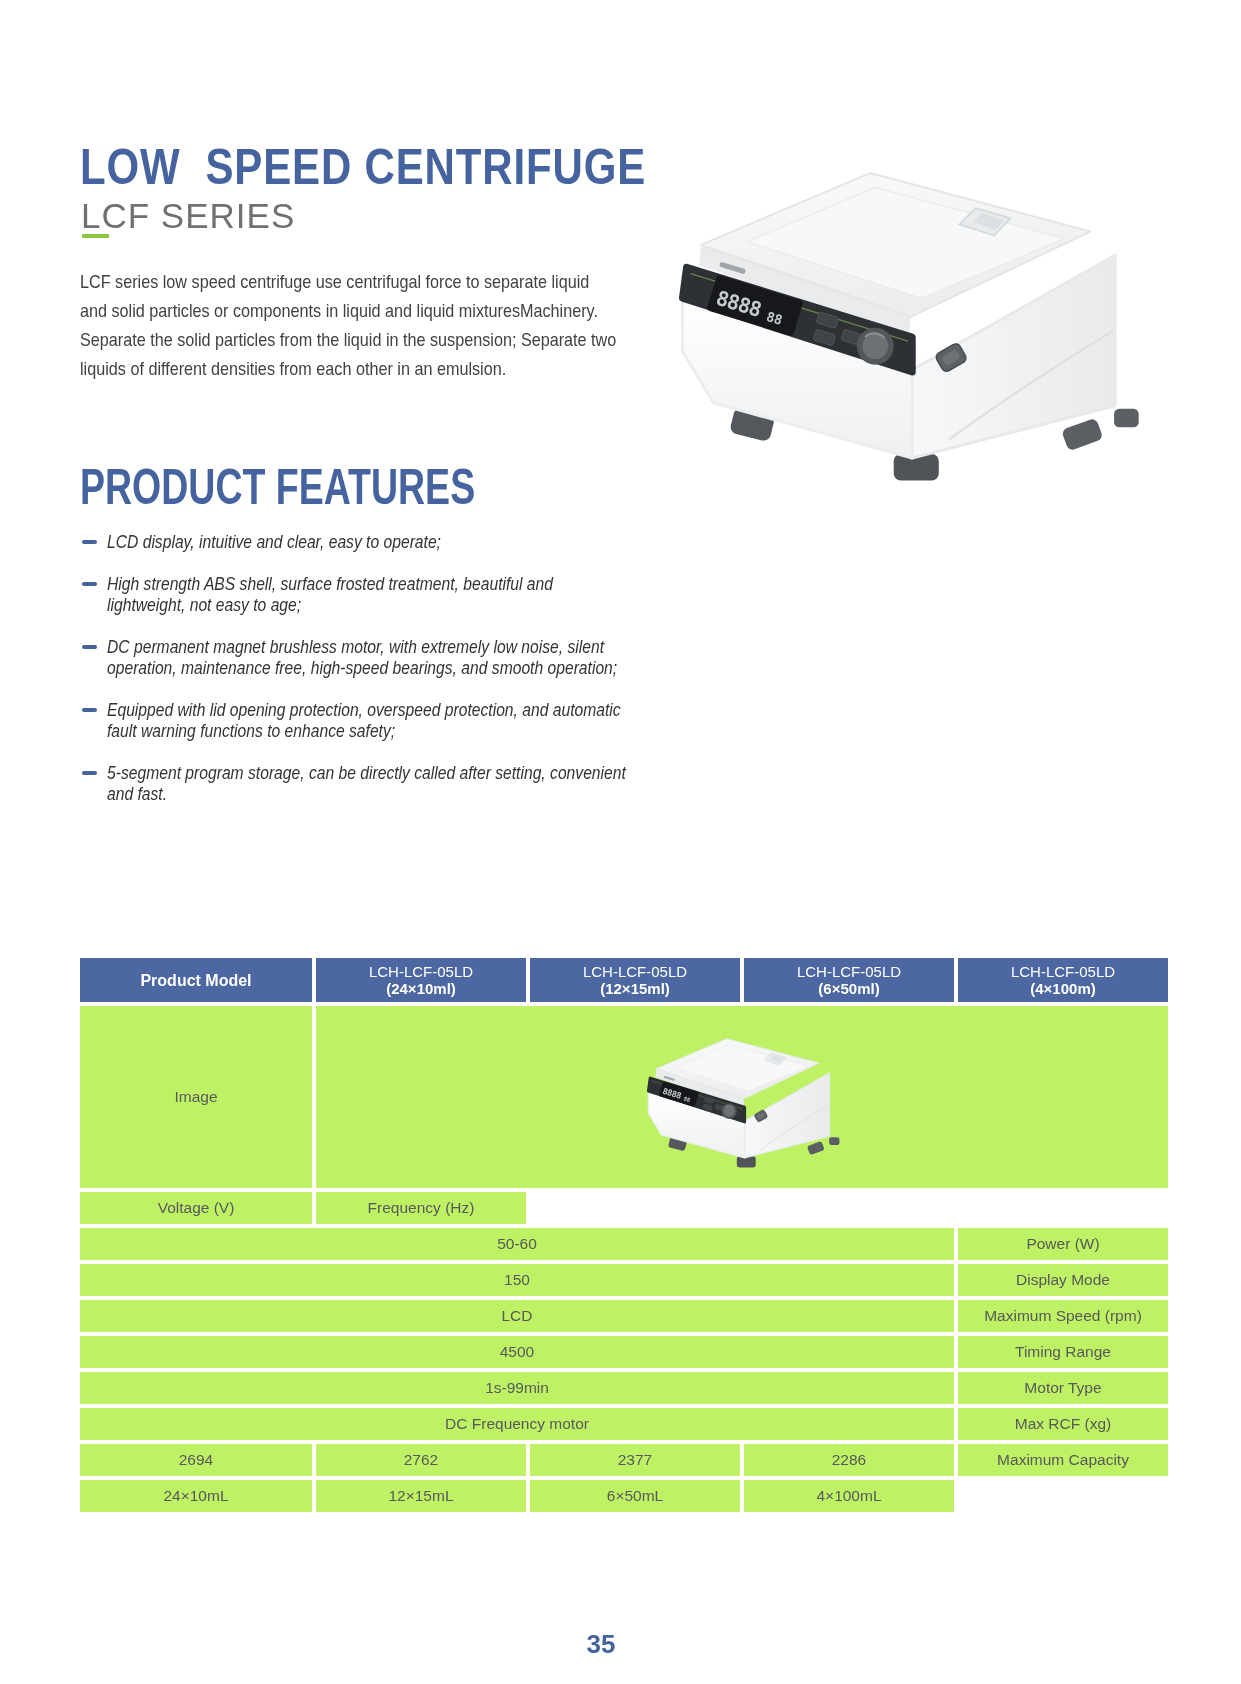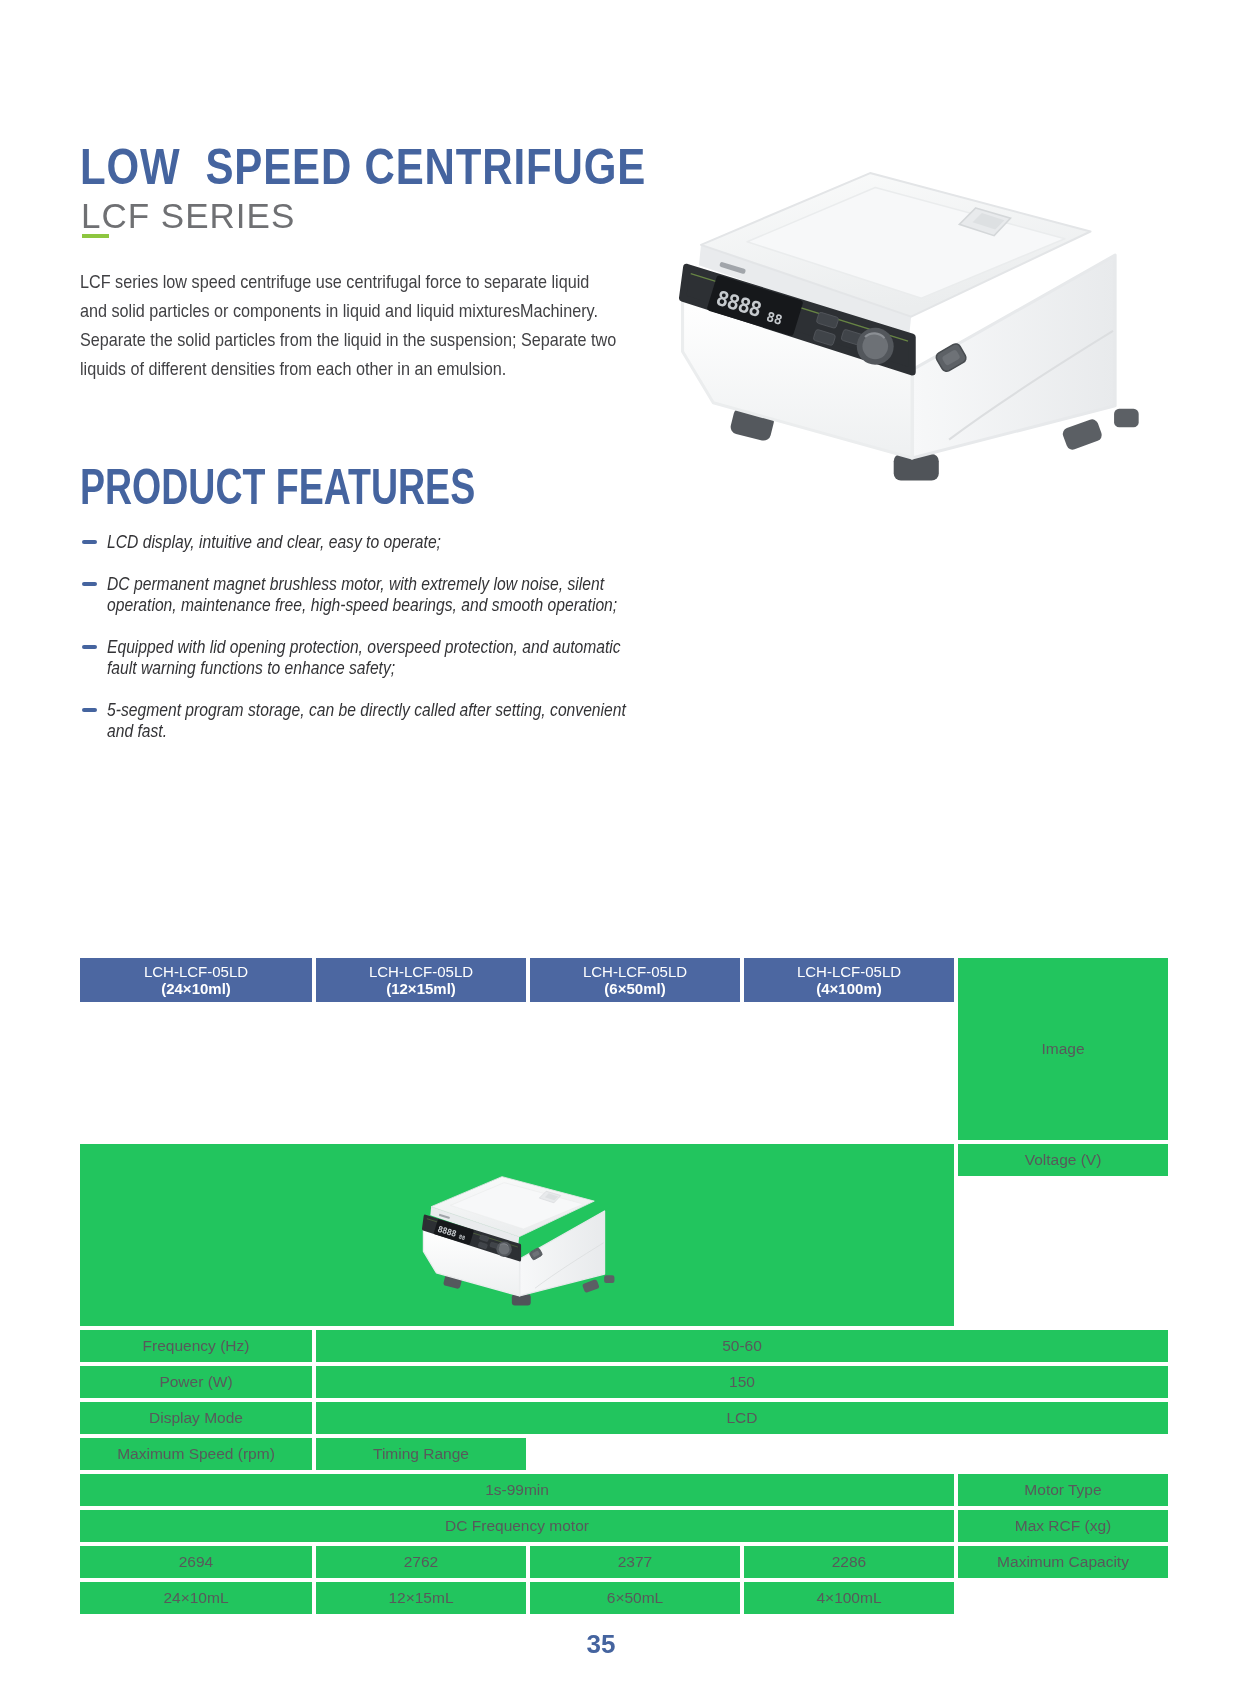--- a/index.html
+++ b/index.html
@@ -72,21 +72,21 @@
     font-size: 15.5px;
   }
   .th {
     background: #4c67a1; color: #ffffff; height: 44px;
     display: flex; flex-direction: column; align-items: center; justify-content: center;
     text-align: center; line-height: 17px; font-size: 15px;
   }
   .th .label-bold { font-weight: bold; font-size: 16px; }
   .th .m-cap { font-weight: bold; }
   .cell {
-    background: #22c55e; color: #58595b;
+    background: #bef264; color: #58595b;
     display: flex; align-items: center; justify-content: center;
     text-align: center; height: 32px;
   }
   .img-row { height: 182px; }
   .span4 { grid-column: span 4; }
   .table-art { width: 206px; height: 150px; }
 
   
   .page-number {
     position: absolute; left: 0; right: 0; top: 1613px;
@@ -173,34 +173,41 @@
 
   <div class="features-heading">PRODUCT FEATURES</div>
 
   <div class="features-list">
     <div class="feature-item">
       <span class="feature-bullet"></span>
       <span class="feature-text">LCD display, intuitive and clear, easy to operate;</span>
     </div>
     <div class="feature-item">
       <span class="feature-bullet"></span>
+      <span class="feature-text">High strength ABS shell, surface frosted treatment, beautiful and lightweight, not easy to age;</span>
+    </div>
+    <div class="feature-item">
+      <span class="feature-bullet"></span>
       <span class="feature-text">DC permanent magnet brushless motor, with extremely low noise, silent operation, maintenance free, high-speed bearings, and smooth operation;</span>
     </div>
     <div class="feature-item">
       <span class="feature-bullet"></span>
       <span class="feature-text">Equipped with lid opening protection, overspeed protection, and automatic fault warning functions to enhance safety;</span>
     </div>
     <div class="feature-item">
       <span class="feature-bullet"></span>
       <span class="feature-text">5-segment program storage, can be directly called after setting, convenient and fast.</span>
     </div>
   </div>
 
   <div class="spec-table">
 
+    <div class="th">
+      <span class="label-bold">Product Model</span>
+    </div>
     <div class="th">
       <span class="m-name">LCH-LCF-05LD</span>
       <span class="m-cap">(24×10ml)</span>
     </div>
     <div class="th">
       <span class="m-name">LCH-LCF-05LD</span>
       <span class="m-cap">(12×15ml)</span>
     </div>
     <div class="th">
       <span class="m-name">LCH-LCF-05LD</span>
@@ -223,20 +230,21 @@
     <div class="cell">Frequency (Hz)</div>
     <div class="cell span4">50-60</div>
 
     <div class="cell">Power (W)</div>
     <div class="cell span4">150</div>
 
     <div class="cell">Display Mode</div>
     <div class="cell span4">LCD</div>
 
     <div class="cell">Maximum Speed (rpm)</div>
+    <div class="cell span4">4500</div>
 
     <div class="cell">Timing Range</div>
     <div class="cell span4">1s-99min</div>
 
     <div class="cell">Motor Type</div>
     <div class="cell span4">DC Frequency motor</div>
 
     <div class="cell">Max RCF (xg)</div>
     <div class="cell">2694</div>
     <div class="cell">2762</div>

